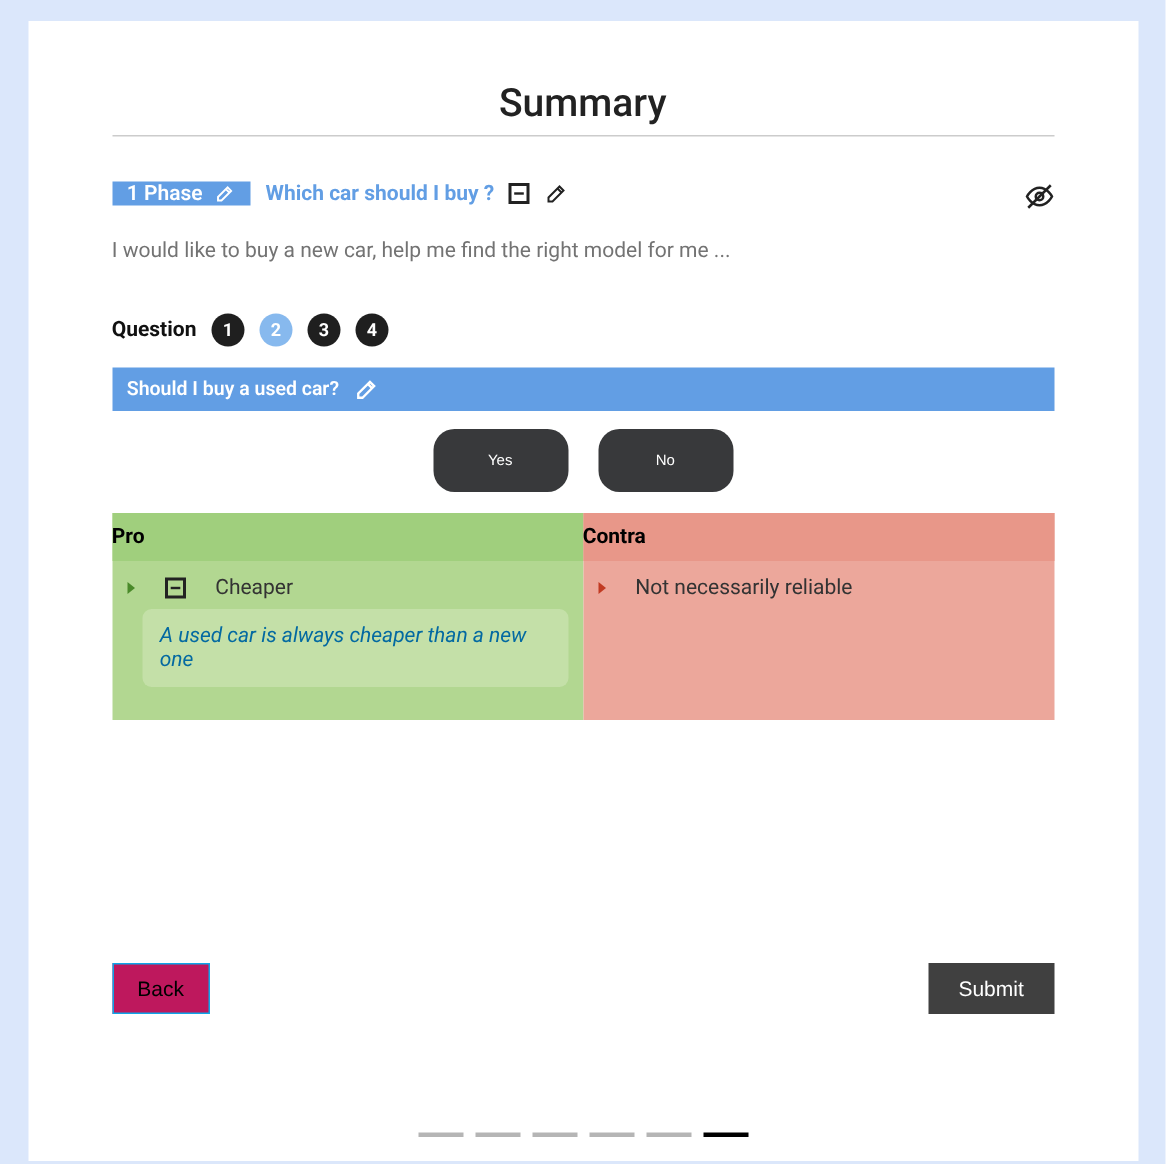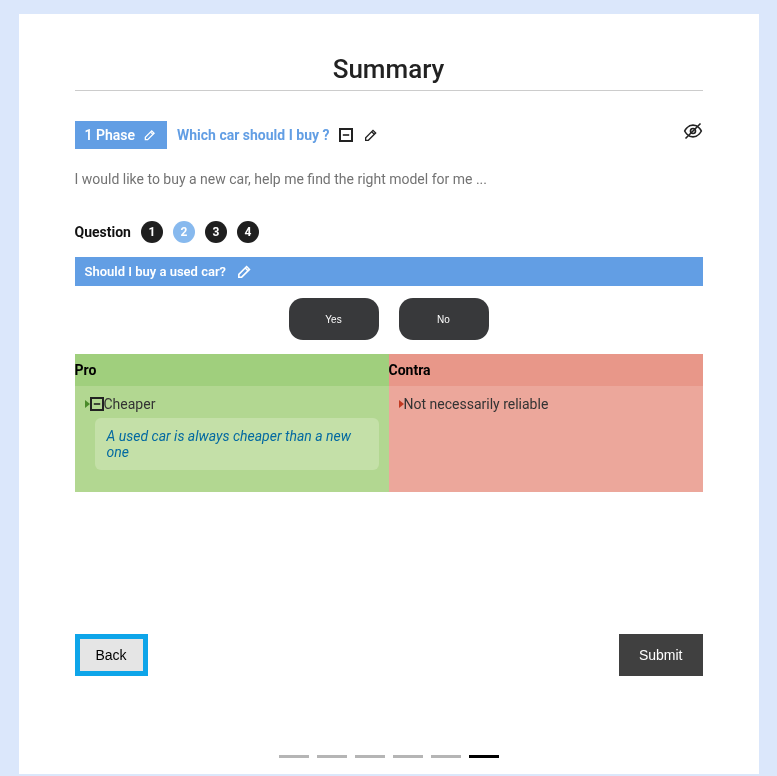--- a/index.html
+++ b/index.html
@@ -35,21 +35,21 @@
   .phase-row {
     display: flex;
     align-items: center;
     gap: 10px;
     position: relative;
     margin-bottom: 22px;
   }
   .phase-chip {
     background: #629ee4;
     color: #fff;
-    height: 28px;
+    height: 16px;
     display: inline-flex;
     align-items: center;
     padding: 0 10px;
     font-weight: 600;
     gap: 8px;
   }
   .phase-question {
     color: #629ee4;
     font-weight: 700;
   }
@@ -95,21 +95,21 @@
     font-size: 10px; font-weight: 500;
     cursor: pointer;
   }
   .pc-grid { display:flex; width:100%; }
   .col { flex:1; }
   .col .hdr { font-weight:700; padding: 8px 0; }
   .pro { background: #b2d791; }
   .pro .hdr { background: #a0cf7d; }
   .con { background: #eca79b; }
   .con .hdr { background: #e89789; }
-  .arg-row { display:flex; align-items:center; gap:0; padding:10px 24px 6px 10px; }
+  .arg-row { display:flex; align-items:center; gap:20px; padding:10px 24px 6px 10px; }
   .caret { width:0; height:0; border-top:4px solid transparent; border-bottom:4px solid transparent; }
   .caret.green { border-left:5px solid #4a8a2a; }
   .caret.red   { border-left:5px solid #c13a22; }
   .minus-box {
     width:14px; height:14px; border:2px solid #222; display:inline-flex; align-items:center; justify-content:center;
     font-weight:700; font-size:12px; line-height:1; cursor:pointer;
   }
   .arg-text { color:#333; }
   .arg-detail {
     margin: 0 10px 12px 20px;
@@ -117,21 +117,21 @@
     border-radius: 6px;
     padding: 10px 12px;
     font-style: italic; color:#0369a1;
   }
   .footer-actions {
     position: absolute;
     left: 56px; right: 56px; bottom: 98px;
     display:flex; justify-content:space-between;
   }
   .btn-back {
-    border:5px solid #0ea5e9; background:#e5e5e5;
+    border:1px solid #0ea5e9; background:#be185d;
     padding: 8px 16px; font-size:14px; cursor:pointer;
   }
   .btn-submit {
     background:#404040; color:#fff; border:none;
     padding: 8px 20px; font-size:14px; cursor:pointer;
   }
   .stepper {
     position:absolute; left:0; right:0; bottom: 16px;
     display:flex; justify-content:center; gap:8px;
   }

